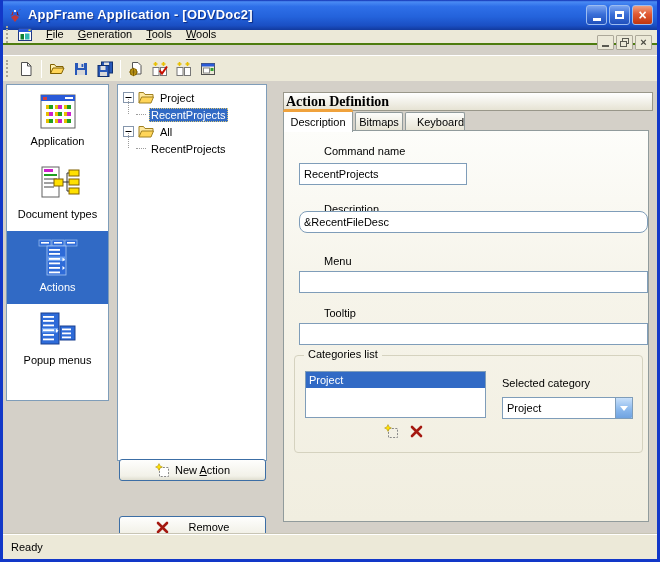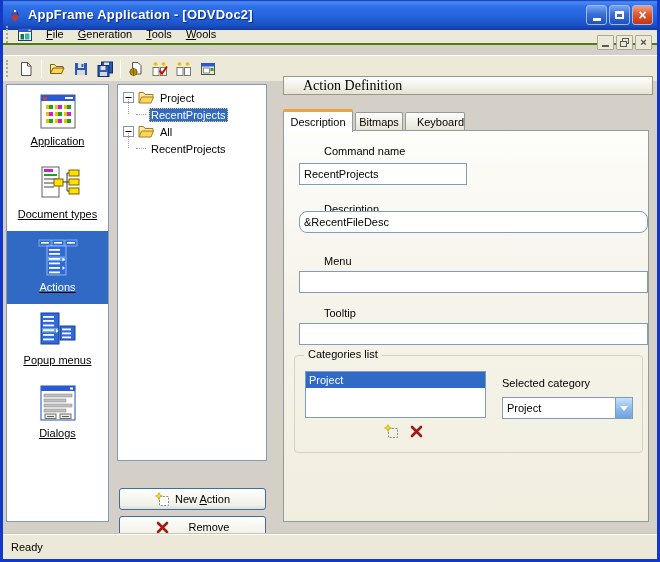--- a/index.html
+++ b/index.html
@@ -40,49 +40,49 @@
 
   
   .toolbar { position:absolute; left:3px; right:3px; top:55px; height:26px; background:#ECE9D8;
     border-top:1px solid #FFFFFF; display:flex; align-items:center; }
   .toolbtn { width:24px; height:22px; display:flex; align-items:center; justify-content:center; border-radius:2px; }
   .tsep { width:1px; height:18px; background:#C8C4B4; border-right:1px solid #fff; margin:0 3px; }
 
   
   .client { position:absolute; left:3px; right:3px; top:81px; height:452px; background:#D4D0C8; }
 
-  .sidebar { position:absolute; left:6px; top:84px; width:103px; height:438px; background:#fff;
-    border:1px solid #7F9DB9; display:flex; flex-direction:column;text-decoration:underline; }
+  .sidebar { position:absolute; left:6px; top:84px; width:103px; height:317px; background:#fff;
+    border:1px solid #7F9DB9; display:flex; flex-direction:column; }
   .side-item { height:73px; display:flex; flex-direction:column; align-items:center; cursor:default; }
   .side-item .sicon { margin-top:7px; height:40px; display:flex; align-items:center; }
   .side-item .slabel { margin-top:3px; }
   .side-item.selected { background:#316AC5; }
   .side-item.selected .slabel { color:#fff; }
 
   .treepanel { position:absolute; left:117px; top:84px; width:150px; height:377px; background:#fff;
     border:1px solid #7F9DB9; padding:4px 0 0 5px; }
   .trow { height:17px; display:flex; align-items:center; white-space:nowrap; }
   .trow .ebox { margin-right:4px; }
   .trow .ficon { margin-right:4px; }
   .trow.child { padding-left:13px; }
   .hdots { display:inline-block; width:10px; border-top:1px dotted #9C9C9C; margin-right:3px; }
   .vdots { position:absolute; border-left:1px dotted #9C9C9C; width:0; }
   .tlabel { padding:1px 2px; }
   .tlabel.sel { background:#316AC5; color:#fff; outline:1px dotted #D8C878; outline-offset:-1px; }
 
   .xpbtn { position:absolute; left:119px; width:147px; height:22px; border:1px solid #3C6EA5; border-radius:3px;
     background:linear-gradient(180deg,#FEFEFD,#F2F1E8 80%,#E0DED0); display:flex; align-items:center;
     justify-content:center; gap:5px; font-size:11px; cursor:default; }
-  .xpbtn.newaction { top:488px; }
+  .xpbtn.newaction { top:459px; }
   .xpbtn.remove { top:516px;gap:20px; }
 
   
-  .paneltitle { position:absolute; left:283px; top:76px; width:370px; height:19px;
+  .paneltitle { position:absolute; left:283px; top:92px; width:370px; height:19px;
     background:linear-gradient(180deg,#FFFFFF,#E6E3D4); border:1px solid #99978A;
-    font-family:"Liberation Serif", serif; font-weight:normal; font-size:14px; line-height:17px; padding-left:19px; }
+    font-family:"Liberation Serif", serif; font-weight:bold; font-size:14px; line-height:17px; padding-left:2px; }
   .tabs { position:absolute; left:283px; top:109px; width:366px; height:22px; }
   .tab { position:absolute; text-align:center; border:1px solid #919B9C; border-bottom:none; cursor:default; }
   .tab.active { left:0; top:0; width:70px; height:23px; background:#fff; z-index:2; border-radius:3px 3px 0 0; padding-top:6px; }
   .tab.active::before { content:""; position:absolute; left:-1px; right:-1px; top:-1px; height:3px;
     background:#F0A23C; border-radius:3px 3px 0 0; }
   .tab.i1 { left:72px; top:3px; width:48px; height:19px; }
   .tab.i2 { left:122px; top:3px; width:60px; height:19px;text-align:right; }
   .tab.inactive { background:linear-gradient(180deg,#FDFDFB,#E6E3D3); z-index:1; border-radius:2px 2px 0 0; padding-top:3px; }
 
   .tabpage { position:absolute; left:283px; top:130px; width:366px; height:392px;
@@ -321,38 +321,20 @@
           <rect x="8" y="27.5" width="11" height="1.8" fill="#fff"></rect>
           <path d="M21 17.8 l2.5 2 -2.5 2 z" fill="#fff"></path>
           <rect x="25" y="15" width="15" height="14" fill="#2E6BD8" stroke="#1A4090"></rect>
           <rect x="27" y="17.5" width="9" height="1.8" fill="#fff"></rect>
           <rect x="27" y="21.5" width="9" height="1.8" fill="#fff"></rect>
           <rect x="27" y="25.5" width="9" height="1.8" fill="#fff"></rect>
         </svg>
       </span>
       <span class="slabel">Popup menus</span>
     </div>
-    <div class="side-item">
-      <span class="sicon">
-        <svg width="46" height="40" viewBox="0 0 46 40">
-          <rect x="6" y="2" width="34" height="34" fill="#fff" stroke="#2050B0"></rect>
-          <rect x="6" y="2" width="34" height="5" fill="#2A5AD8"></rect>
-          <rect x="35" y="3.5" width="3" height="2" fill="#fff"></rect>
-          <rect x="9" y="10" width="28" height="3" fill="#C0C0C0" stroke="#808080" stroke-width="0.5"></rect>
-          <rect x="9" y="15" width="22" height="3" fill="#C0C0C0" stroke="#808080" stroke-width="0.5"></rect>
-          <rect x="9" y="20" width="28" height="3" fill="#C0C0C0" stroke="#808080" stroke-width="0.5"></rect>
-          <rect x="9" y="25" width="22" height="3" fill="#C0C0C0" stroke="#808080" stroke-width="0.5"></rect>
-          <rect x="10" y="30" width="11" height="4.5" fill="#ECE9D8" stroke="#707070"></rect>
-          <rect x="12" y="32" width="7" height="1" fill="#606060"></rect>
-          <rect x="25" y="30" width="11" height="4.5" fill="#ECE9D8" stroke="#707070"></rect>
-          <rect x="27" y="32" width="7" height="1" fill="#606060"></rect>
-        </svg>
-      </span>
-      <span class="slabel">Dialogs</span>
-    </div>
   </div>
 
   <div class="treepanel">
     <div class="vdots" style="left:10px; top:14px; height:15px;"></div>
     <div class="vdots" style="left:10px; top:48px; height:15px;"></div>
     <div class="trow">
       <svg class="ebox" width="11" height="11" viewBox="0 0 11 11">
         <rect x="0.5" y="0.5" width="10" height="10" fill="#fff" stroke="#8596AC"></rect>
         <line x1="2.5" y1="5.5" x2="8.5" y2="5.5" stroke="#000"></line>
       </svg>

